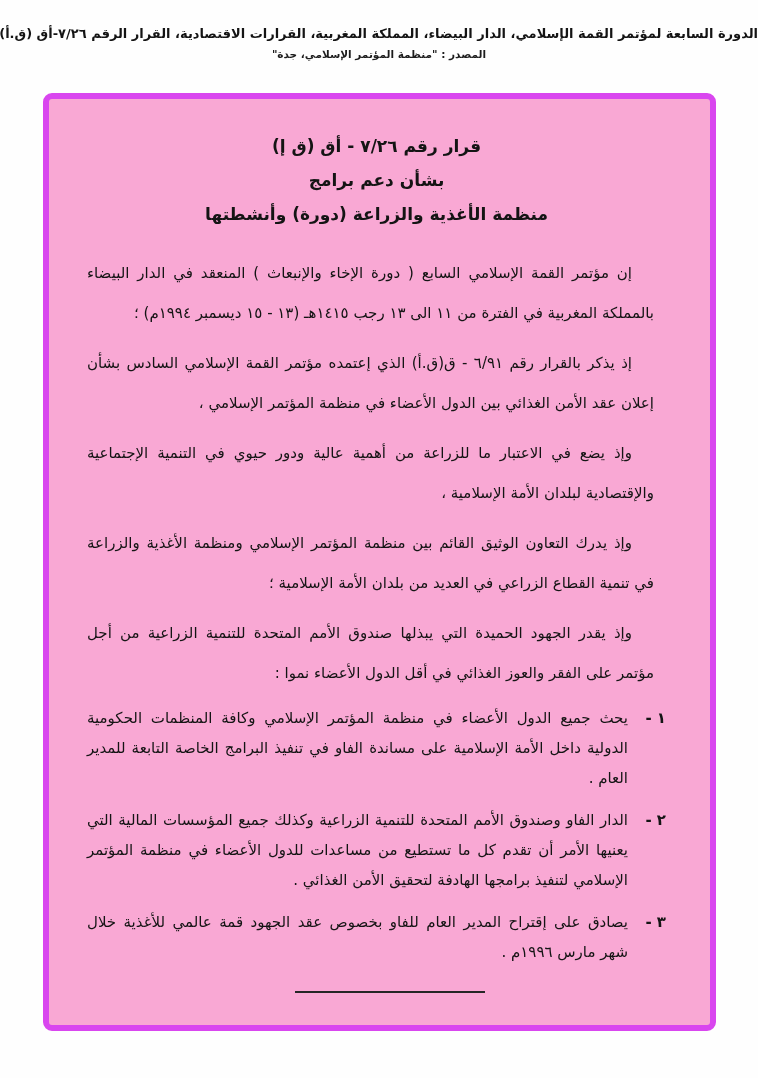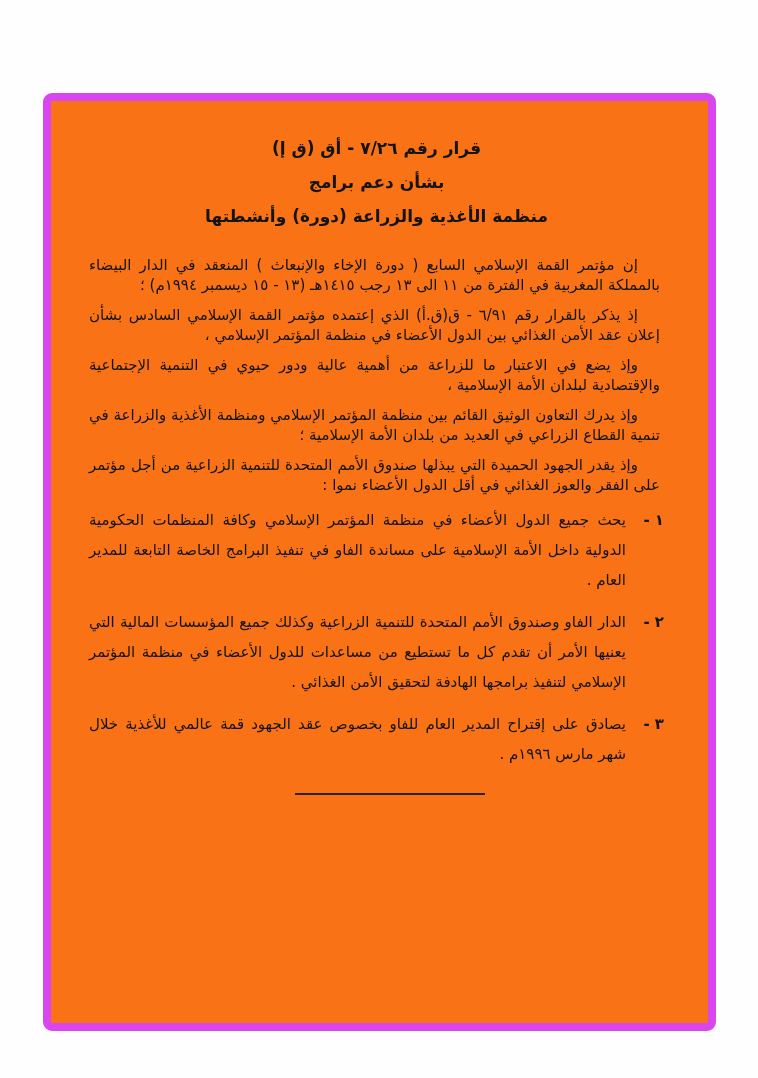--- a/index.html
+++ b/index.html
@@ -36,42 +36,42 @@
     font-weight: bold;
     color: #1c1c1c;
   }
   .green-frame {
     position: absolute;
     left: 43px;
     top: 93px;
     width: 673px;
     height: 938px;
     box-sizing: border-box;
-    border: 8px solid #d946ef;
+    border: 6px solid #d946ef;
     border-radius: 9px;
-    background: #f97316;
+    background: #f9a8d4;
   }
   .doc-content {
     box-sizing: border-box;
     width: 100%;
     height: 100%;
     padding: 30px 44px 0 38px;
   }
   .doc-title {
     text-align: center;
     font-size: 17px;
     font-weight: bold;
     line-height: 34px;
     letter-spacing: 0.5px;
     margin-bottom: 22px;
   }
   .preamble p {
-    margin: 0 4px 10px 0;
+    margin: 0 12px 10px 0;
     font-size: 15px;
-    line-height: 20px;
+    line-height: 40px;
     text-align: justify;
     text-indent: 22px;
   }
   .preamble b { font-weight: normal; }
   .resolution-items { margin-top: 2px; }
   .res-item {
     display: flex;
     margin: 0 0 12px 0;
     font-size: 15px;
     line-height: 30px;
@@ -92,20 +92,27 @@
     border: 0;
     border-top: 2px solid #262626;
     transform: translateX(13px); 
   }
 </style>
 </head>
 <body>
 
 <div class="page">
 
+  <div class="top-header">
+    <div class="line1">الدورة السابعة لمؤتمر القمة الإسلامي، الدار البيضاء، المملكة المغربية، القرارات الاقتصادية، القرار الرقم ٧/٢٦-أق (ق.أ)</div>
+    <div class="line2">
+      <span>المصدر :</span>
+      <span>"منظمة المؤتمر الإسلامي، جدة"</span>
+    </div>
+  </div>
 
   <div class="green-frame">
     <div class="doc-content">
 
       <div class="doc-title">
         <div>قرار رقم ٧/٢٦ - أق (ق إ)</div>
         <div>بشأن دعم برامج</div>
         <div>منظمة الأغذية والزراعة (دورة) وأنشطتها</div>
       </div>
 

